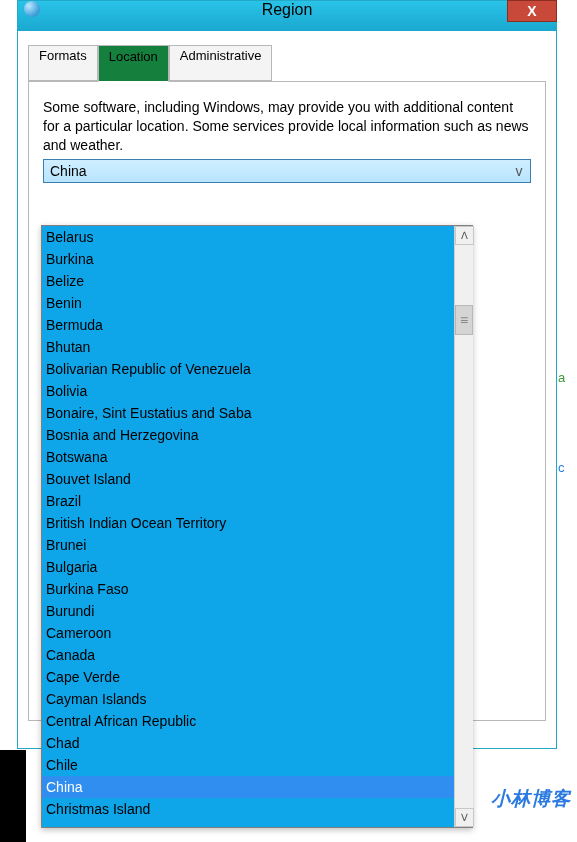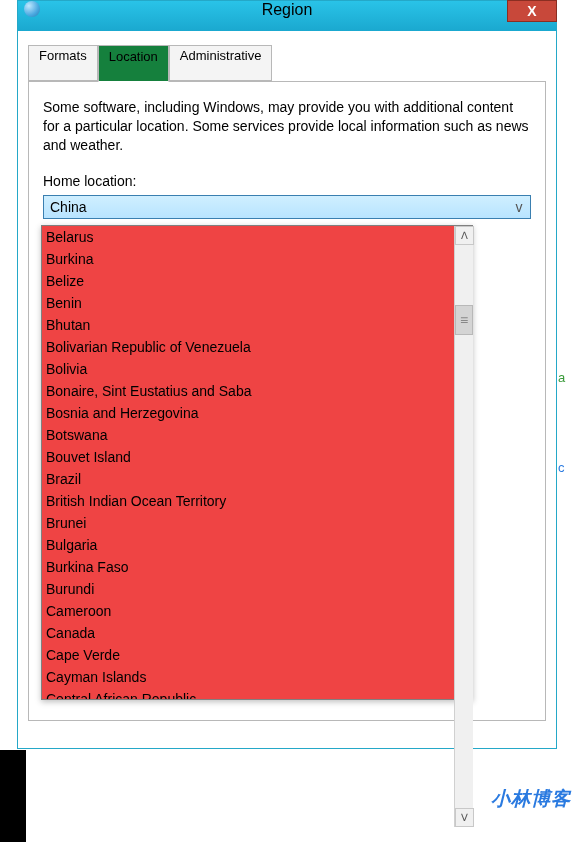--- a/index.html
+++ b/index.html
@@ -64,21 +64,21 @@
     margin-bottom:-1px;
   }
   .tabpanel {
     border:1px solid #b8b8b8;
     background:#fff;
     padding:16px 14px 30px 14px;
     min-height:640px;
     position:relative;
     z-index:1;
   }
-  .desc { font-size:14px; line-height:1.35; margin-bottom:18px; }
+  .desc { font-size:14px; line-height:1.35; margin-bottom:4px; }
   .label { font-size:14px; margin-bottom:6px; }
   .combo {
     height:24px;
     border:1px solid #3a7fb0;
     background:linear-gradient(#cfefff,#b8e4ff);
     display:flex; align-items:center; justify-content:space-between;
     padding:0 4px 0 6px;
     font-size:14px;
     cursor:default;
   }
@@ -91,22 +91,22 @@
     background:#f4f4f4;
     color:#888;
     text-align:center; line-height:24px;
     font-size:13px;
   }
 
   
   .dropdown {
     position:absolute;
     left:41px; top:225px;
-    width:432px; height:475px;
-    background:#ef4444;
+    width:432px; height:603px;
+    background:#0ea5e9;
     border:1px solid #808080;
     box-shadow:0 2px 6px rgba(0,0,0,0.25);
     overflow:hidden;
     font-size:14px;
     z-index:50;
   }
   .dropdown .opt {
     padding:1px 4px 1px 4px;
     line-height:20px;
     white-space:nowrap;
@@ -168,36 +168,36 @@
   </div>
 
   <div class="tabarea">
     <div class="tabs">
       <div class="tab">Formats</div>
       <div class="tab active">Location</div>
       <div class="tab">Administrative</div>
     </div>
     <div class="tabpanel">
       <div class="desc">Some software, including Windows, may provide you with additional content for a particular location. Some services provide local information such as news and weather.</div>
-      <div class="label">Home location:</div>
       <div class="combo">
         <span>China</span>
         <span class="chev">v</span>
       </div>
     </div>
   </div>
 </div>
 
 <div class="apply-btn">ply</div>
 
 <div class="dropdown" id="dropdown">
     <div class="opt">Belarus</div>
     <div class="opt">Burkina</div>
     <div class="opt">Belize</div>
     <div class="opt">Benin</div>
+    <div class="opt">Bermuda</div>
     <div class="opt">Bhutan</div>
     <div class="opt">Bolivarian Republic of Venezuela</div>
     <div class="opt">Bolivia</div>
     <div class="opt">Bonaire, Sint Eustatius and Saba</div>
     <div class="opt">Bosnia and Herzegovina</div>
     <div class="opt">Botswana</div>
     <div class="opt">Bouvet Island</div>
     <div class="opt">Brazil</div>
     <div class="opt">British Indian Ocean Territory</div>
     <div class="opt">Brunei</div>

